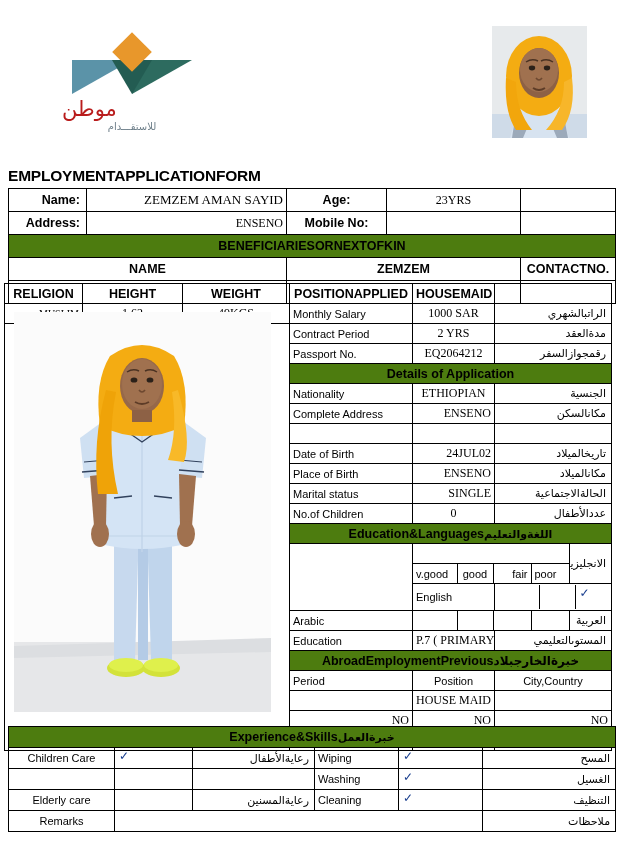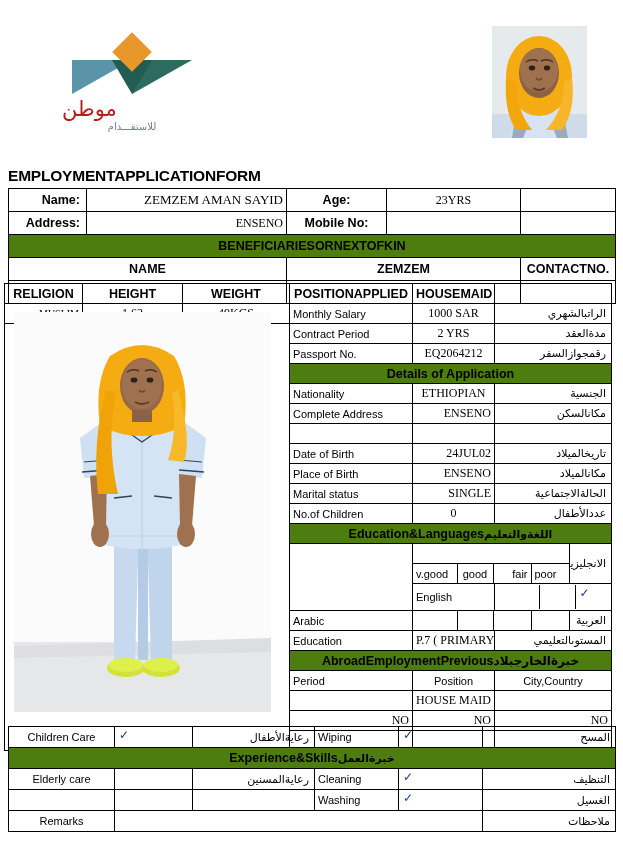--- a/index.html
+++ b/index.html
@@ -539,47 +539,47 @@
   <colgroup>
     <col style="width:106px">
       <col style="width:78px">
       <col style="width:122px">
     <col style="width:84px">
       <col style="width:84px">
       <col style="width:133px">
   </colgroup>
   <tbody>
     <tr>
+      <td class="band" colspan="6">
+        <span>Experience&amp;Skills</span><span style="font-family:'DejaVu Sans',sans-serif;font-size:11px">خبرةالعمل</span>
+      </td>
+    </tr>
+    <tr>
       <td class="ctr">Children Care</td>
       <td class="tick" style="vertical-align:top">✓</td>
       <td class="ar">رعايةالأطفال</td>
       <td>Wiping</td>
       <td class="tick" style="vertical-align:top">✓</td>
       <td class="ar">المسح</td>
     </tr>
     <tr>
-      <td class="band" colspan="6">
-        <span>Experience&amp;Skills</span><span style="font-family:'DejaVu Sans',sans-serif;font-size:11px">خبرةالعمل</span>
-      </td>
+      <td class="ctr"></td>
+      <td></td>
+      <td class="ar"></td>
+      <td>Washing</td>
+      <td class="tick" style="vertical-align:top">✓</td>
+      <td class="ar">الغسيل</td>
     </tr>
     <tr>
       <td class="ctr">Elderly care</td>
       <td></td>
       <td class="ar">رعايةالمسنين</td>
       <td>Cleaning</td>
       <td class="tick" style="vertical-align:top">✓</td>
       <td class="ar">التنظيف</td>
     </tr>
     <tr>
-      <td class="ctr"></td>
-      <td></td>
-      <td class="ar"></td>
-      <td>Washing</td>
-      <td class="tick" style="vertical-align:top">✓</td>
-      <td class="ar">الغسيل</td>
-    </tr>
-    <tr>
       <td class="ctr">Remarks</td>
       <td colspan="4" class="serif"></td>
       <td class="ar">ملاحظات</td>
     </tr>
   </tbody>
 </table>
 
 </body></html>

